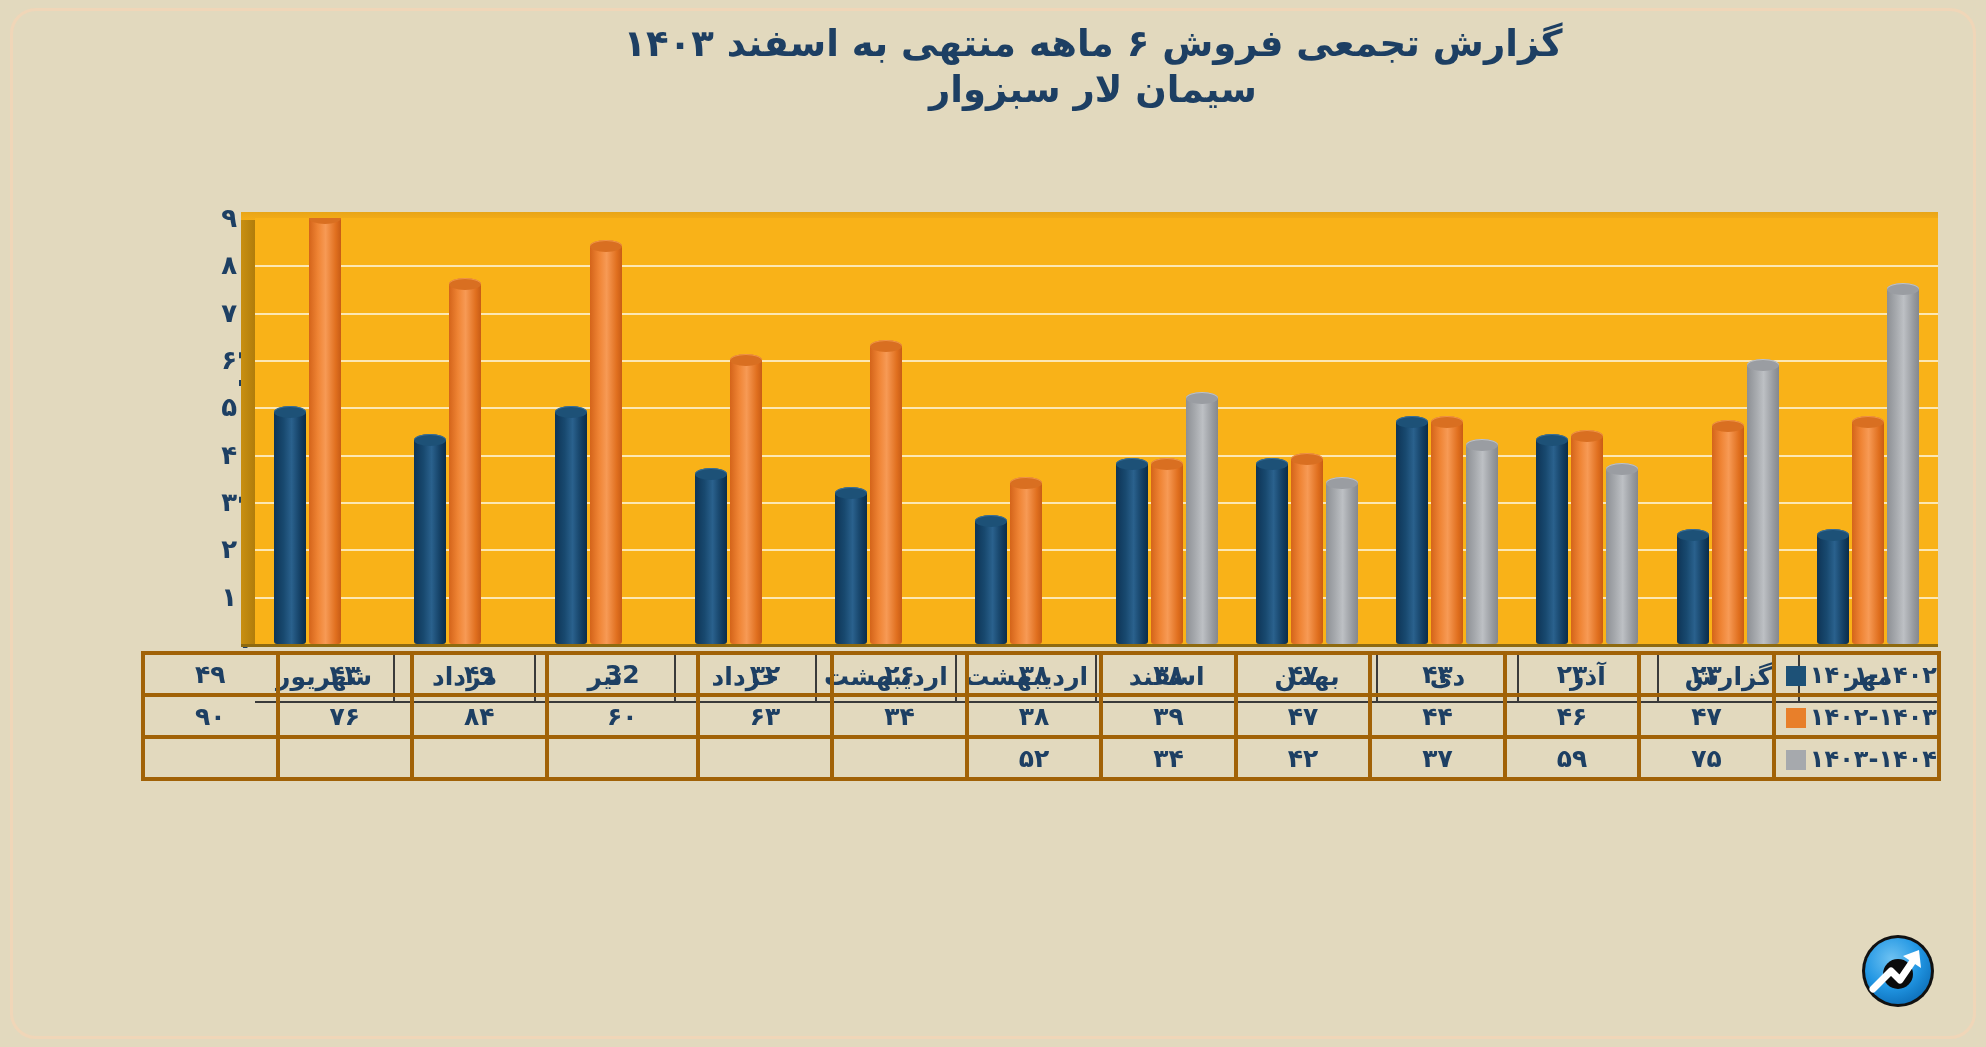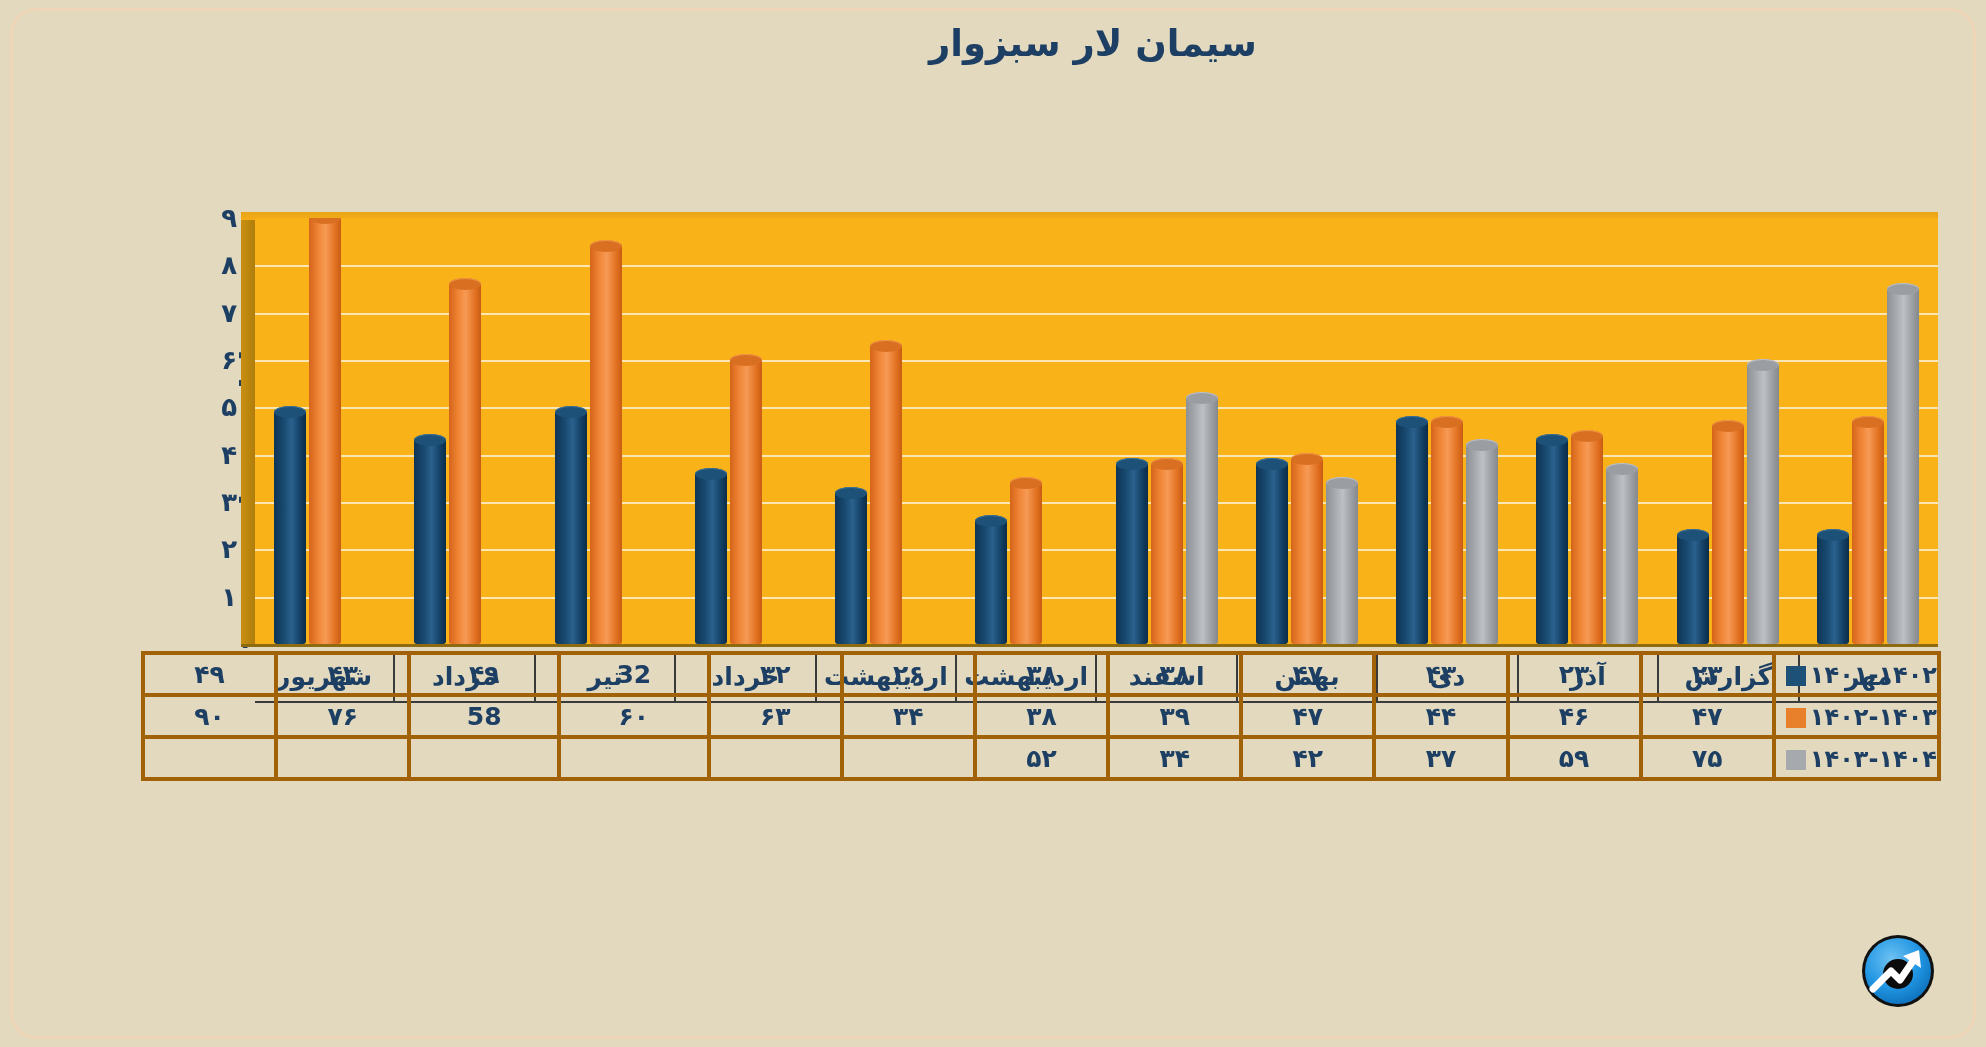--- a/index.html
+++ b/index.html
@@ -287,20 +287,21 @@
   }
 </style>
 </head>
 <body>
 
 <div id="page">
   <div id="frame">
 
 
     <div id="title-block">
+      <div class="title-line">گزارش تجمعی فروش ۶ ماهه منتهی به اسفند ۱۴۰۳</div>
       <div class="title-line">سیمان لار سبزوار</div>
     </div>
 
     <div id="chart-wrap">
       <div id="y-axis-title">میلیارد تومان</div>
       <div id="y-ticks">
           <div class="y-tick" style="top: 19px;">۹۰</div>
           <div class="y-tick" style="top: 66.3333px;">۸۰</div>
           <div class="y-tick" style="top: 113.667px;">۷۰</div>
           <div class="y-tick" style="top: 161px;">۶۰</div>
@@ -489,21 +490,21 @@
             <td class="legend-cell"><span class="swatch" style="background: rgb(232, 127, 42);"></span><span class="legend-text">۱۴۰۲-۱۴۰۳</span></td>
             <td>۴۷</td>
             <td>۴۶</td>
             <td>۴۴</td>
             <td>۴۷</td>
             <td>۳۹</td>
             <td>۳۸</td>
             <td>۳۴</td>
             <td>۶۳</td>
             <td>۶۰</td>
-            <td>58</td>
+            <td>۸۴</td>
             <td>۷۶</td>
             <td>۹۰</td>
           </tr>
           <tr>
             <td class="legend-cell"><span class="swatch" style="background: rgb(166, 169, 173);"></span><span class="legend-text">۱۴۰۳-۱۴۰۴</span></td>
             <td>۷۵</td>
             <td>۵۹</td>
             <td>۳۷</td>
             <td>۴۲</td>
             <td>۳۴</td>

